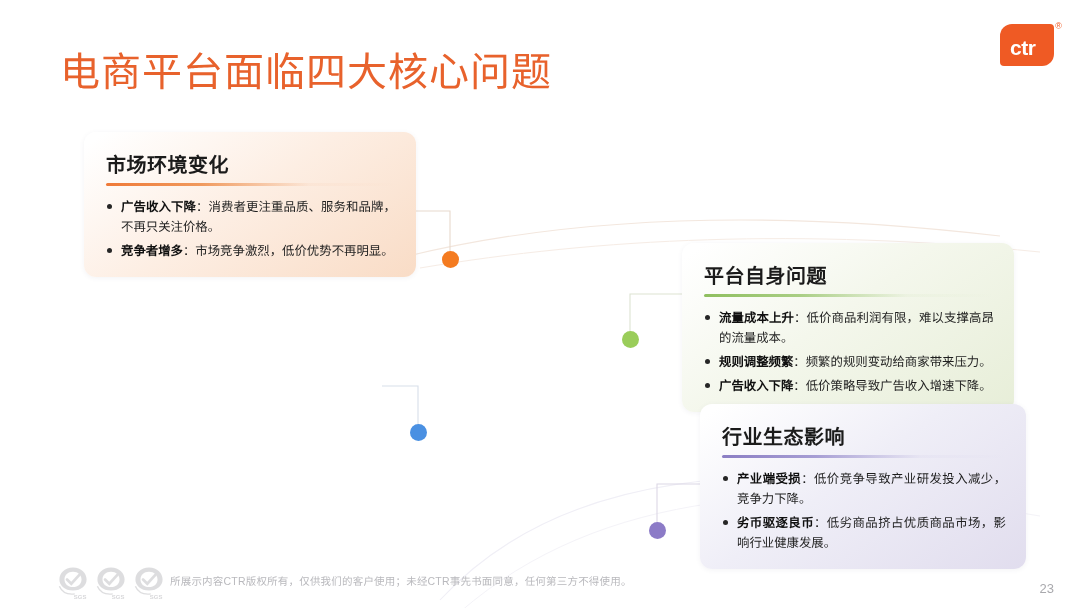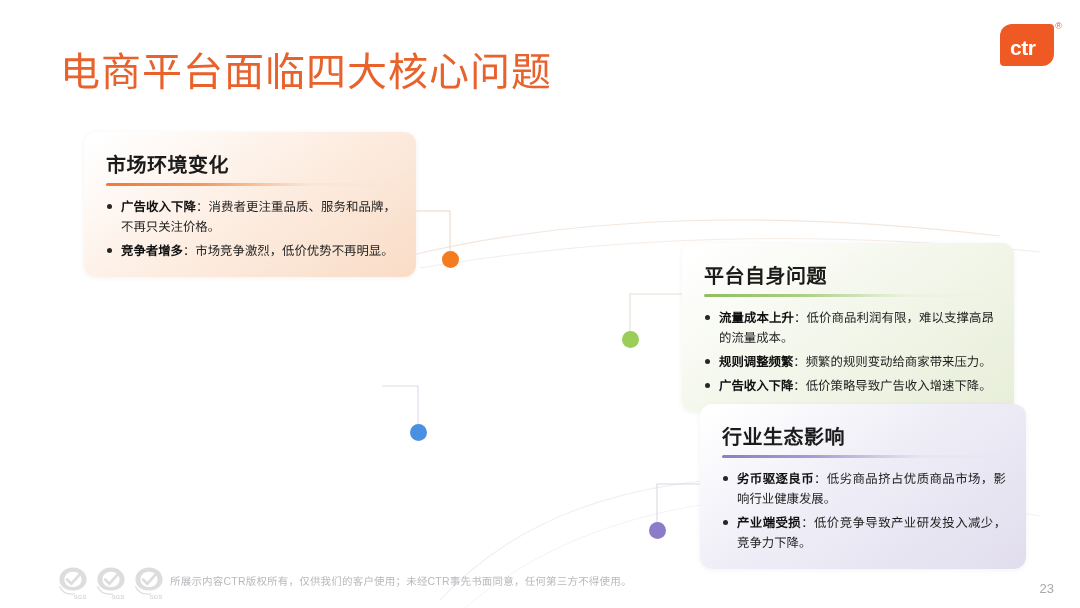--- a/index.html
+++ b/index.html
@@ -277,24 +277,24 @@
       </li>
     </ul>
   </div>
 
 
   <div class="card" id="card-industry">
     <div class="card-title">行业生态影响</div>
     <div class="card-rule"></div>
     <ul class="bullets">
       <li>
+        <span class="b-term">产业端受损</span><span>：</span><span>低价竞争导致产业研发投入减少，竞争力下降。</span>
+      </li>
+      <li>
         <span class="b-term">劣币驱逐良币</span><span>：</span><span>低劣商品挤占优质商品市场，影响行业健康发展。</span>
-      </li>
-      <li>
-        <span class="b-term">产业端受损</span><span>：</span><span>低价竞争导致产业研发投入减少，竞争力下降。</span>
       </li>
     </ul>
   </div>
 
   <div class="footer">
     <div class="sgs-group">
 
       <svg class="sgs-badge" viewBox="0 0 40 42">
         <path d="M20 4 C10 4, 4 11, 4 18 C4 25, 10 31, 20 31 C30 31, 36 25, 36 18 C36 11, 30 4, 20 4 Z
                  M20 9 C26 9, 30 13, 30 18 C30 23, 26 27, 20 27 C14 27, 10 23, 10 18 C10 13, 14 9, 20 9 Z" fill="#c3c3c6"></path>

